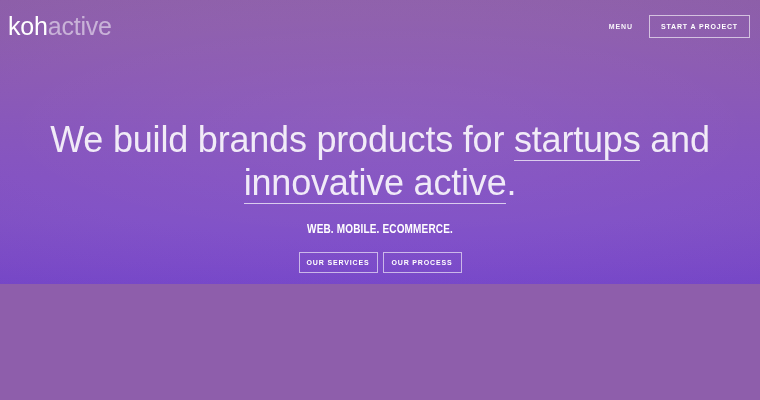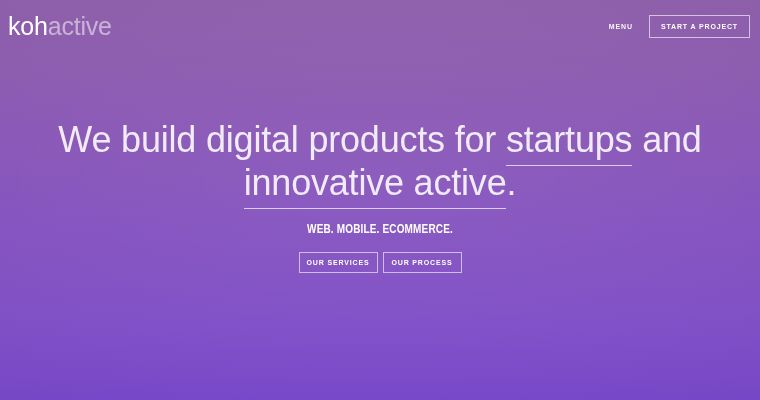--- a/index.html
+++ b/index.html
@@ -12,21 +12,21 @@
 
   body {
     font-family:"Liberation Sans", sans-serif;
     background:#8E5EAB;
   }
 
   
   #hero {
     position:relative;
     width:760px;
-    height:400px;
+    height:284px;
     background:linear-gradient(to bottom,
         #8f60ab 0%,
         #8d5dae 12%,
         #8a58b4 28%,
         #8654bb 45%,
         #8351c1 62%,
         #8050c6 78%,
         #7c4bca 92%,
         #7848cc 100%);
     overflow:hidden;
@@ -113,21 +113,20 @@
   #headline {
     font-size:36px;
     line-height:43px;
     font-weight:300;
     color:rgba(255,255,255,0.88);
     letter-spacing:-0.2px;
     padding:0 40px;
   }
   #headline .u {
     border-bottom:1px solid rgba(255,255,255,0.70);
-    padding-bottom:5px;
   }
 
   #subtitle {
     margin-top:18px;
     font-size:12.5px;
     font-weight:700;
     letter-spacing:0.2px;
     color:#ffffff;
     transform:scaleX(0.80);
     transform-origin:center;
@@ -175,21 +174,21 @@
     <div id="nav-right">
       <button id="menu-button">MENU</button>
       <button id="start-project-button">START A PROJECT</button>
     </div>
 
   </div>
 
   <div id="hero-content">
 
     <h1 id="headline">
-      <span><span>We build digital products for </span><span class="u">startups</span><span> and</span></span><br>
+      <span><span>We build brands products for </span><span class="u">startups</span><span> and</span></span><br>
       <span><span class="u">innovative active</span><span>.</span></span>
     </h1>
 
     <div id="subtitle">WEB. MOBILE. ECOMMERCE.</div>
 
     <div id="cta-row">
       <button class="cta-button">OUR SERVICES</button>
       <button class="cta-button">OUR PROCESS</button>
     </div>
 

